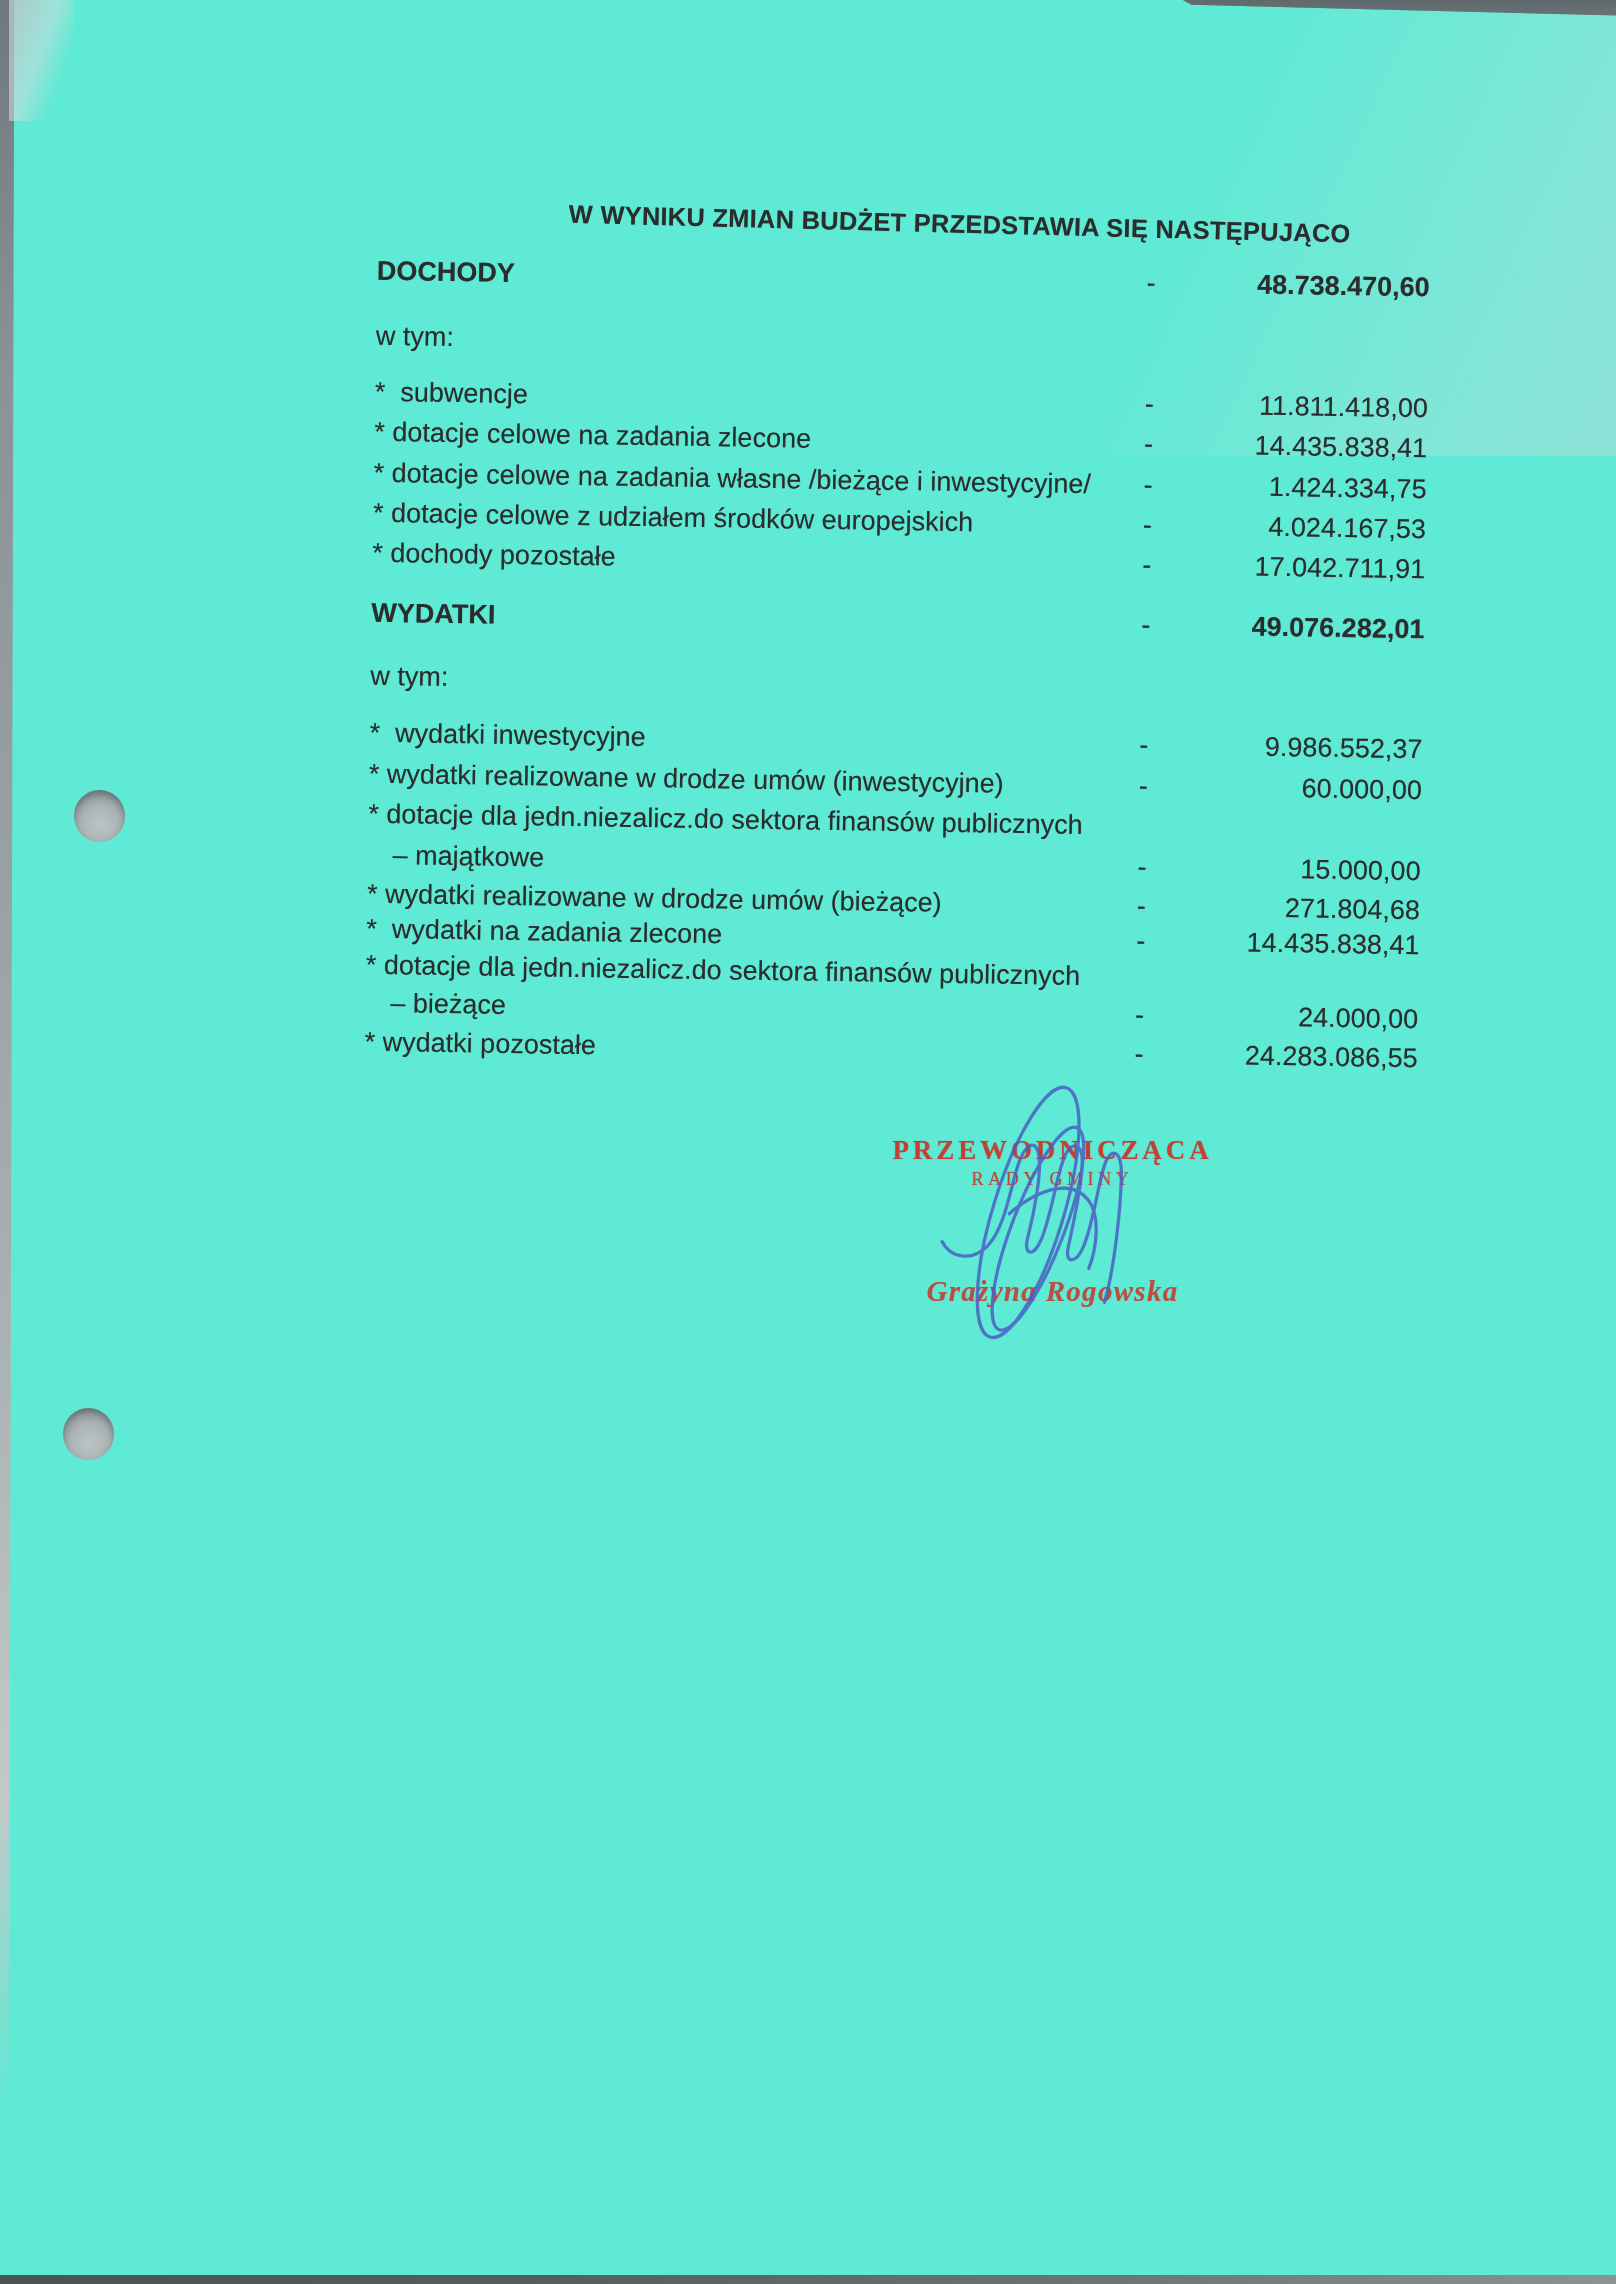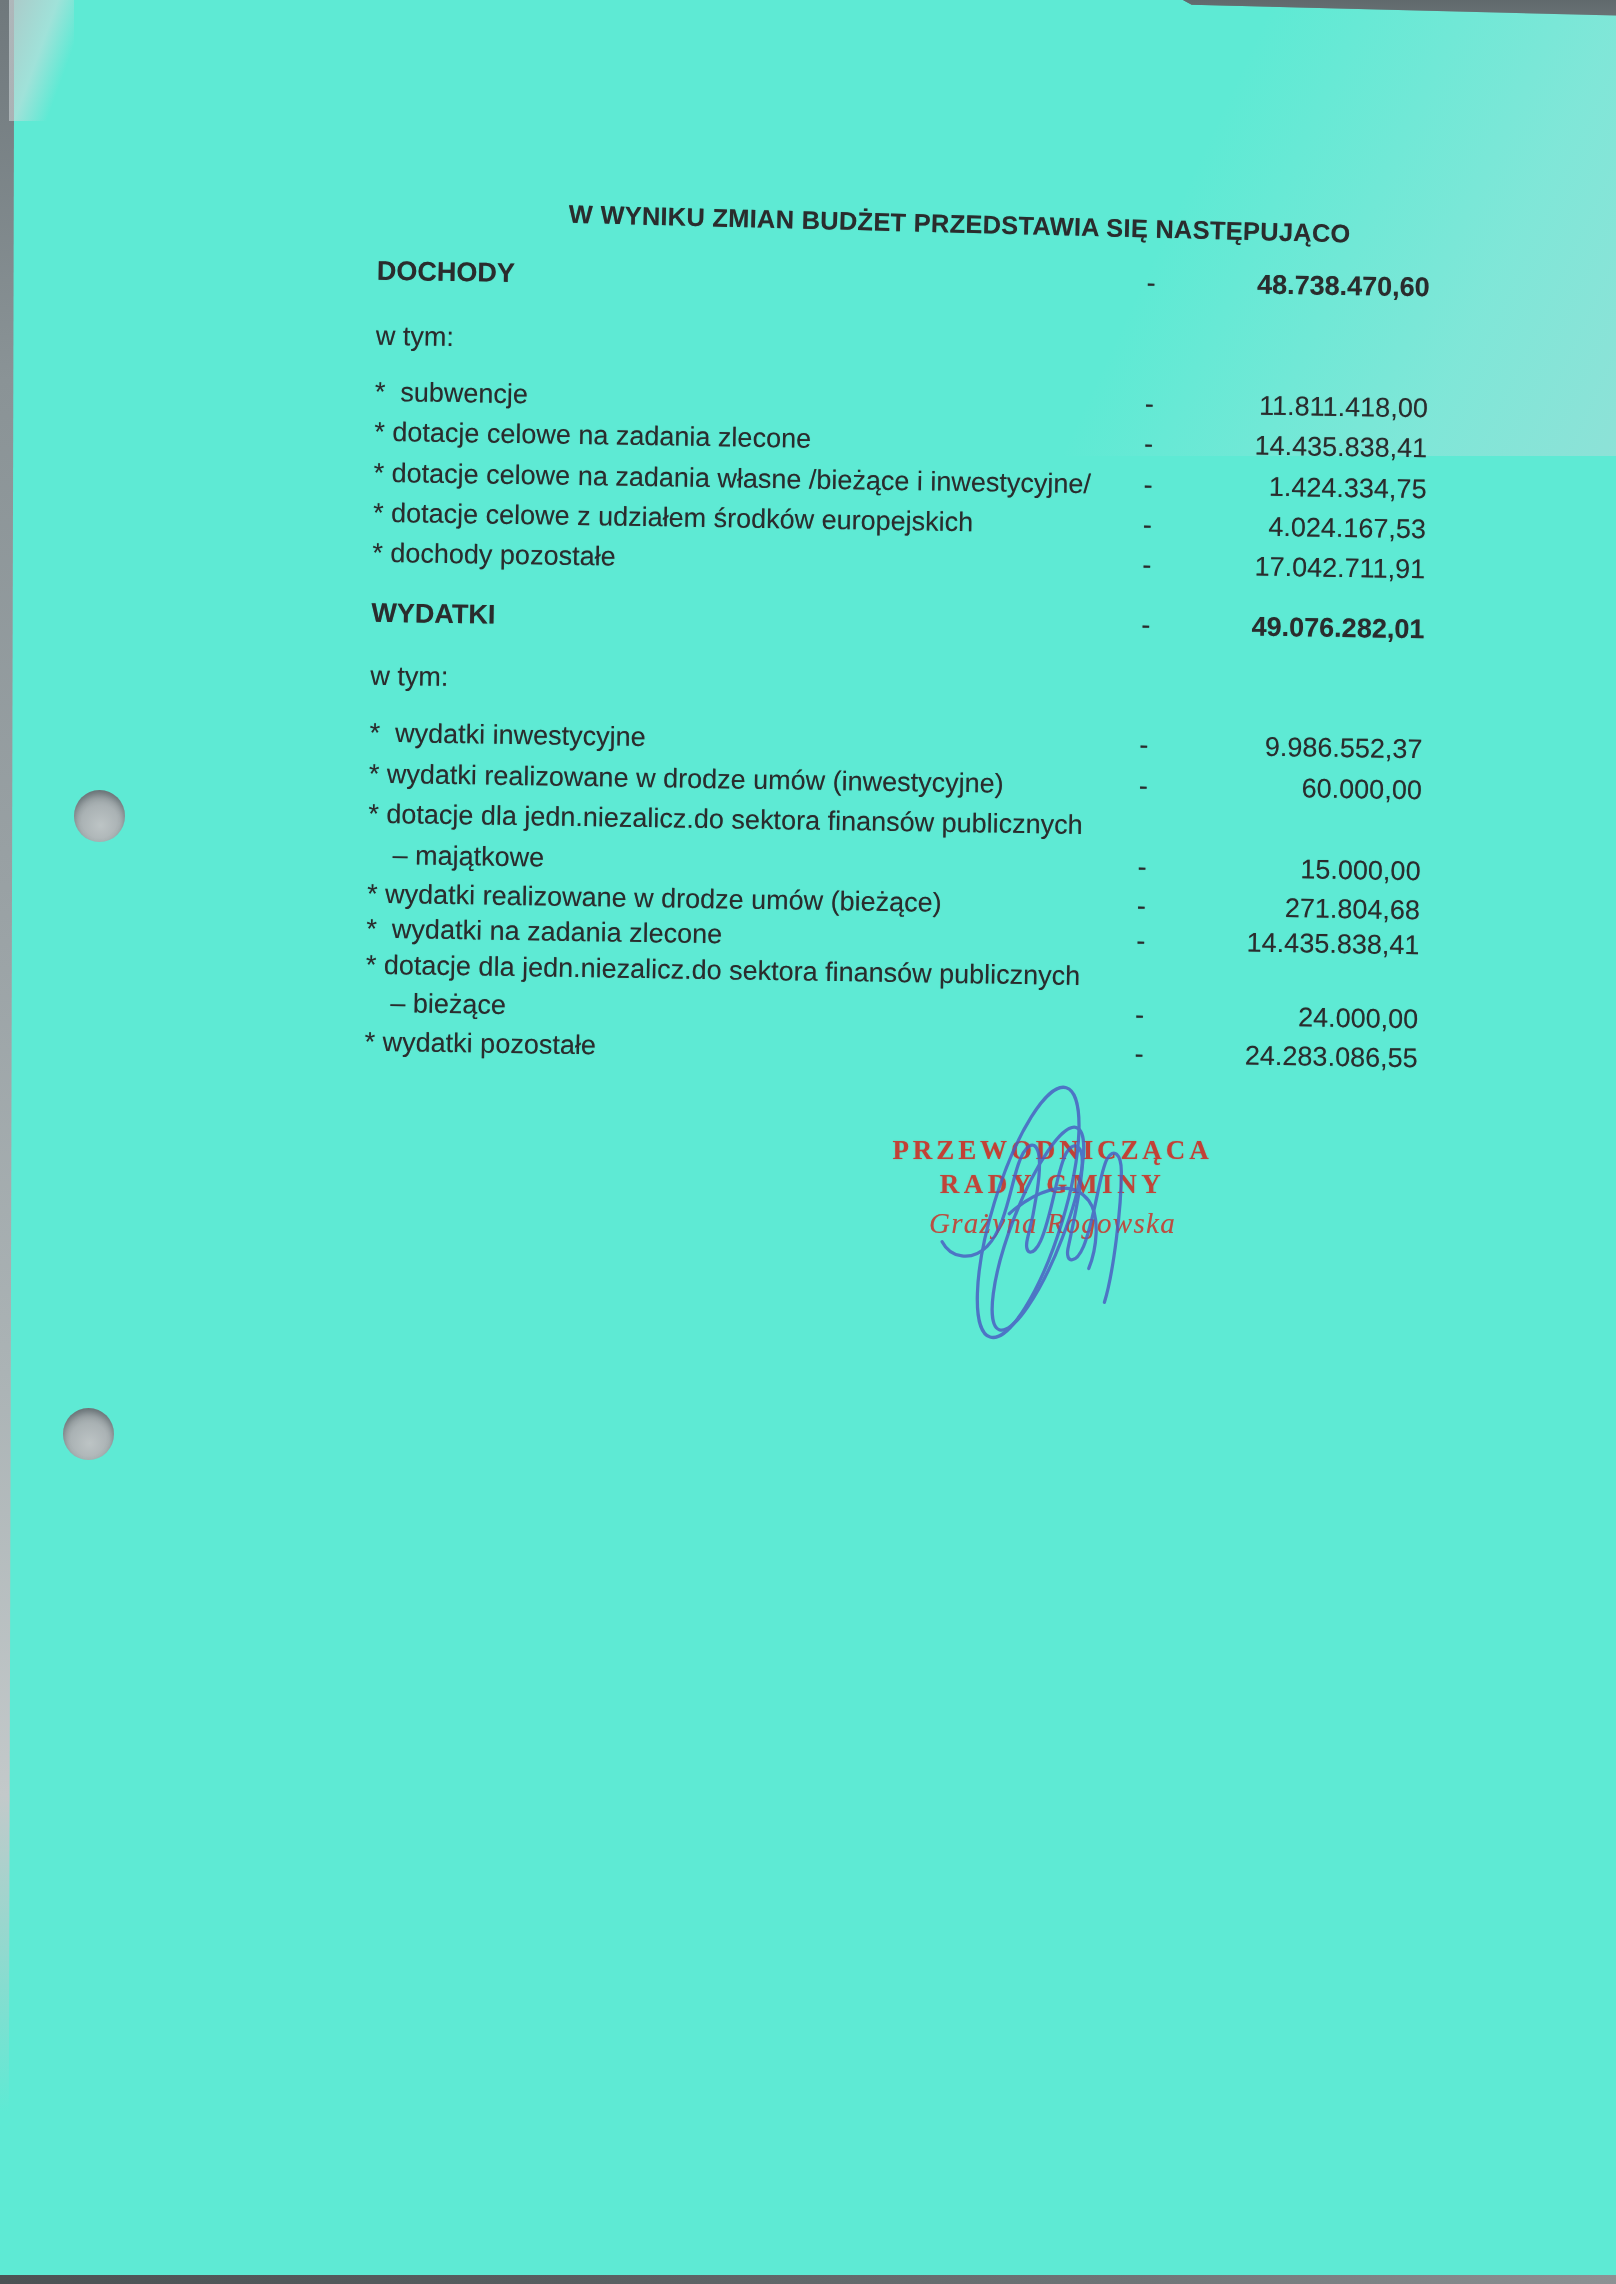--- a/index.html
+++ b/index.html
@@ -65,25 +65,25 @@
   .val { position:absolute; right:187px; font-size:27px; white-space:pre; }
   .row.bold .val { font-weight:bold; }
 
   
   .stamp { position:absolute; left:883px; top:0; width:339px; text-align:center;
            color:var(--stamp_red,#c8392e); font-family:"Liberation Serif", serif; }
   .stamp .l1 { position:absolute; left:0; top:1135px; width:339px;
                font-size:27px; font-weight:bold; letter-spacing:3.9px; white-space:nowrap;
                text-shadow:0 0 1.3px rgba(200,57,46,0.45); opacity:0.95; }
   .stamp .l2 { position:absolute; left:0; top:1169px; width:339px;
-               font-size:27px; font-weight:bold; letter-spacing:4.6px; white-space:nowrap;
+               font-size:18px; font-weight:normal; letter-spacing:4.6px; white-space:nowrap;
                text-shadow:0 0 1.3px rgba(200,57,46,0.45); opacity:0.93; }
-  .stamp .nm { position:absolute; left:0; top:1207px; width:339px;
+  .stamp .nm { position:absolute; left:0; top:1275px; width:339px;
                font-size:29px; font-style:italic; letter-spacing:1.3px; white-space:nowrap;
-               text-shadow:0 0 0.7px rgba(200,57,46,0.4); opacity:0.88; }
+               text-shadow:0 0 0.7px rgba(200,57,46,0.4); opacity:0.88;font-weight:bold; }
   .sig { position:absolute; left:0; top:0; }
 </style>
 </head>
 <body>
 
 <div class="scan">
 
   <div class="tint-top-right"></div>
   <div class="edge-left"></div>
   <div class="edge-top-left"></div>

